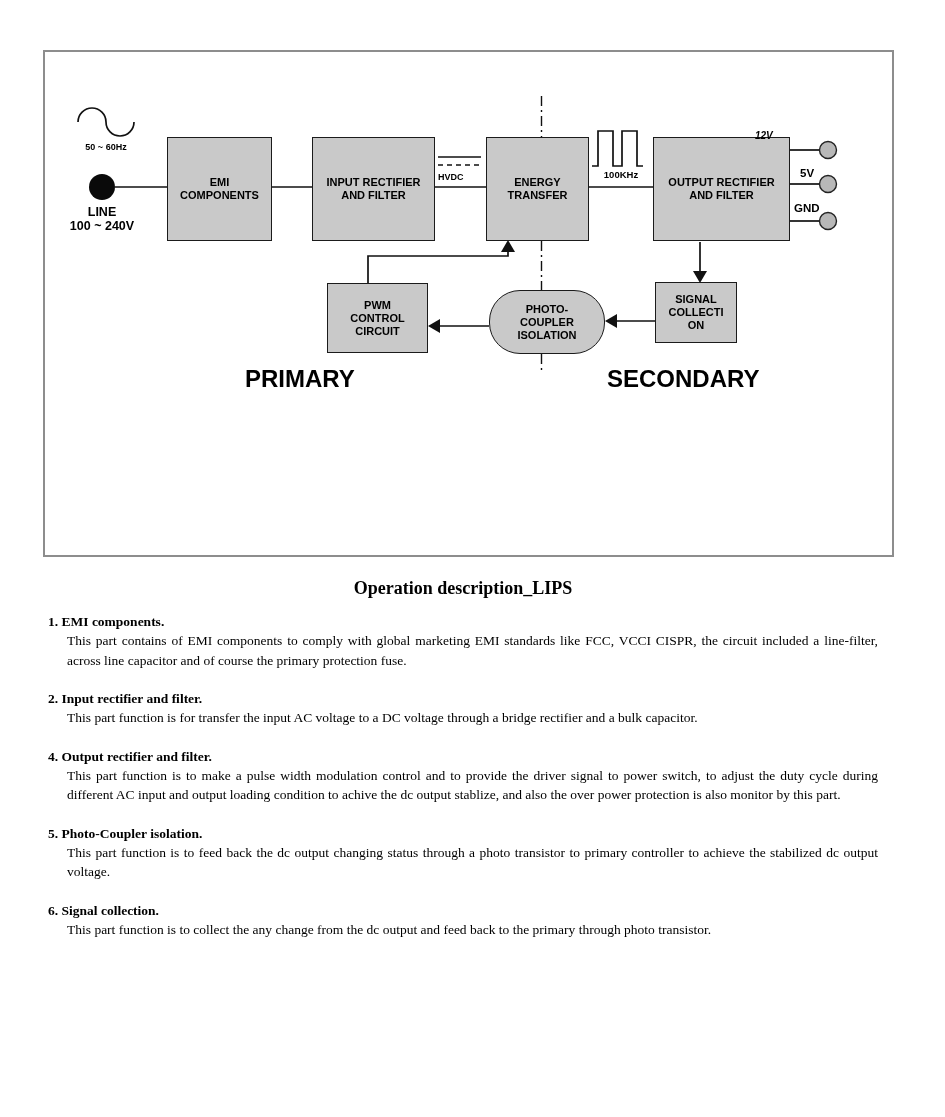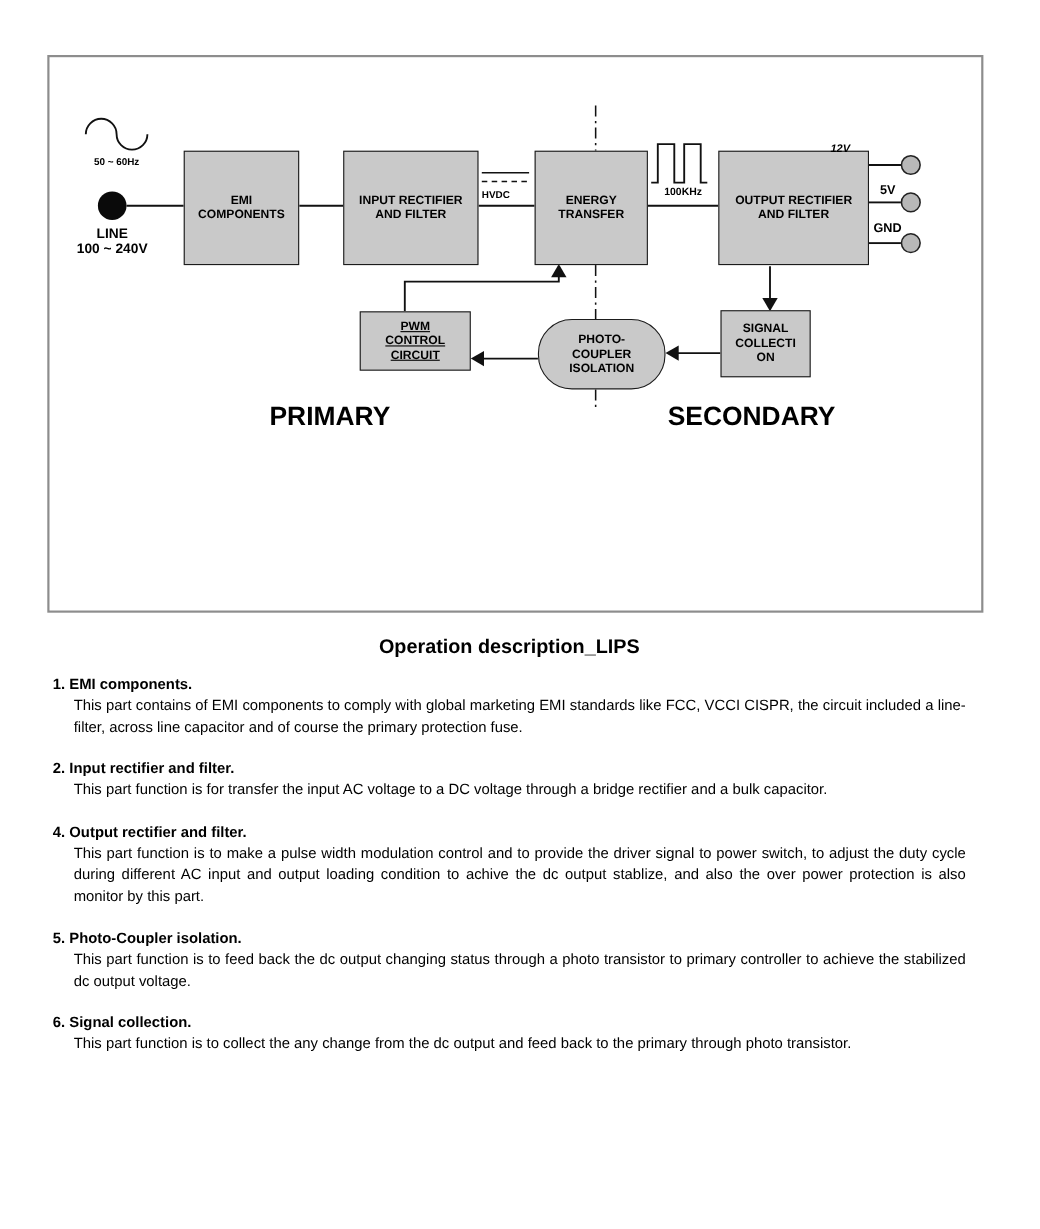--- a/index.html
+++ b/index.html
@@ -29,34 +29,34 @@
     position:absolute; box-sizing:border-box;
     background:var(--block-fill,#c9c9c9); border:1.5px solid var(--block-border,#1b1b1b);
     display:flex; align-items:center; justify-content:center;
     text-align:center; font-weight:bold; font-size:11px; line-height:13px;
     white-space:pre-line;
   }
   .blk-emi    { left:167px; top:137px; width:105px; height:104px; }
   .blk-input  { left:312px; top:137px; width:123px; height:104px; }
   .blk-energy { left:486px; top:137px; width:103px; height:104px; }
   .blk-output { left:653px; top:137px; width:137px; height:104px; }
-  .blk-pwm    { left:327px; top:283px; width:101px; height:54px;text-decoration:underline; }
+  .blk-pwm    { left:327px; top:283px; width:101px; height:70px; }
   .blk-photo  { left:489px; top:290px; width:116px; height:64px;border-radius:31px; }
   .blk-signal { left:655px; top:282px; width:82px;  height:61px; }
   .lbl { position:absolute; font-weight:bold; white-space:pre-line; }
   .lbl-freq   { left:76px;  top:142px; width:60px;  text-align:center; font-size:9px; }
   .lbl-line   { left:42px;  top:205px; width:120px; text-align:center; font-size:12.5px; line-height:14px; }
   .lbl-hvdc   { left:438px; top:172px; width:44px;  font-size:9px; }
   .lbl-khz    { left:596px; top:169px; width:50px;  text-align:center; font-size:9.5px; }
   .lbl-12v    { left:755px; top:130px; font-size:10px;font-style:italic; }
   .lbl-5v     { left:800px; top:167px; font-size:11.5px; }
   .lbl-gnd    { left:794px; top:202px; font-size:11.5px; }
   .lbl-primary   { left:245px; top:365px; font-size:24px; }
   .lbl-secondary { left:607px; top:365px; font-size:24px; }
-  .description { position:absolute; left:48px; top:578px; width:830px; }
+  .description { position:absolute; left:48px; top:578px; width:830px;font-family:Liberation Serif, serif; }
   .description h2 {
     margin:0 0 13px 0; text-align:center; font-size:18px; font-weight:bold;
   }
   .description section { margin:0 0 19px 0; }
   .description h3 { margin:0; font-size:13.5px; font-weight:bold; line-height:19px; }
   .description p  {
     margin:0; padding-left:19px; font-size:13.5px; line-height:19.5px;
     text-align:justify;
   }
 </style>

